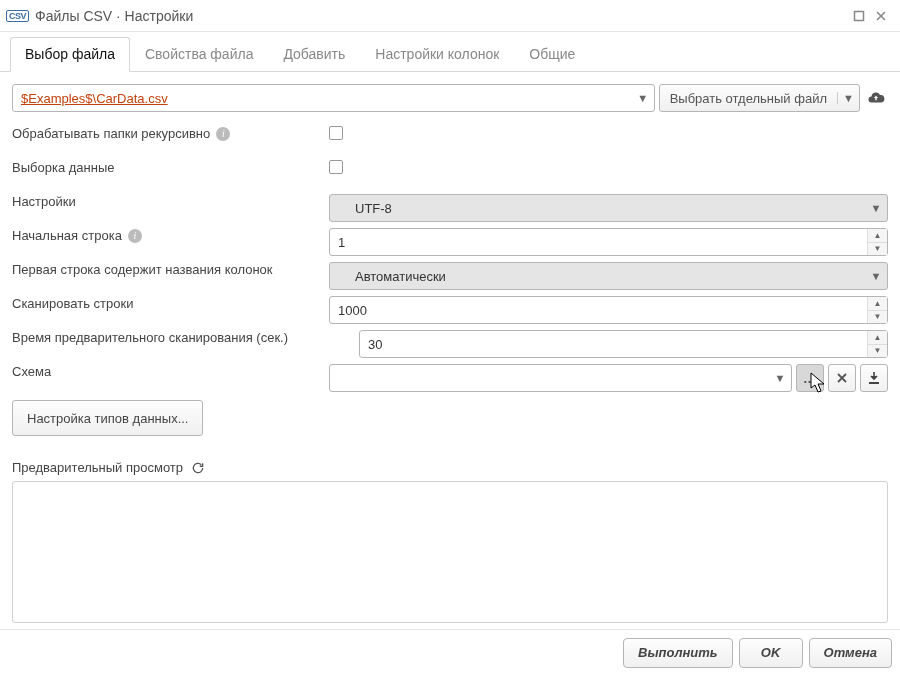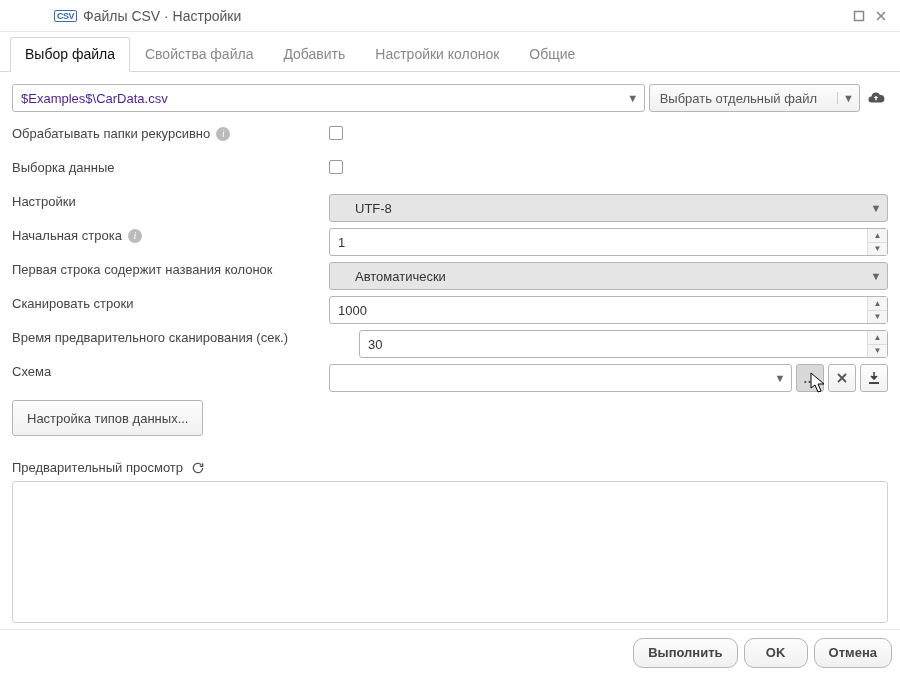--- a/index.html
+++ b/index.html
@@ -1,31 +1,31 @@
 <!DOCTYPE html>
 <html><head>
 <meta charset="utf-8">
 <style>
   * { box-sizing: border-box; }
   html, body { margin: 0; padding: 0; font-family: Arial, sans-serif; font-size: 13px; color: #333; background: #fff; width: 900px; height: 675px; overflow: hidden; }
   .window { width: 900px; height: 675px; display: flex; flex-direction: column; }
   .titlebar { height: 32px; display: flex; align-items: center; padding: 0 8px 0 6px; border-bottom: 1px solid #e5e5e5; }
-  .csv-badge { font-size: 9px; font-weight: bold; color: #3b6ea5; border: 1px solid #3b6ea5; border-radius: 2px; padding: 0 2px; margin-right: 6px; letter-spacing: -0.5px; margin-left: 48px; }
+  .csv-badge { font-size: 9px; font-weight: bold; color: #3b6ea5; border: 1px solid #3b6ea5; border-radius: 2px; padding: 0 2px; margin-right: 6px; letter-spacing: -0.5px; }
   .title-text { color: #555; font-size: 14px; }
   .title-spacer { flex: 1; }
   .titlebar-btn { width: 22px; height: 22px; display: flex; align-items: center; justify-content: center; color: #888; cursor: pointer; }
   .tabbar { display: flex; border-bottom: 1px solid #d7d7d7; padding-left: 10px; padding-top: 4px; gap: 0; }
   .tab { padding: 8px 14px 9px; color: #888; font-size: 14px; cursor: pointer; border: 1px solid transparent; position: relative; bottom: -1px; background: transparent; }
   .tab.active { color: #111; border: 1px solid #d7d7d7; border-bottom: 1px solid #fff; background: #fff; border-top-left-radius: 3px; border-top-right-radius: 3px; }
   .content { flex: 1; padding: 12px 12px 6px 12px; display: flex; flex-direction: column; overflow: hidden; }
   .file-row { display: flex; align-items: stretch; gap: 4px; margin-bottom: 14px; }
   .path-combo { flex: 1; display: flex; align-items: center; border: 1px solid #b5b5b5; border-radius: 3px; background: #fff; height: 28px; padding-left: 8px; }
-  .path-combo-text { flex: 1; color: #4c1d95; }
+  .path-combo-text { flex: 1; color: #c2410c; text-decoration: underline; }
   .caret { width: 22px; text-align: center; color: #666; font-size: 11px; }
-  .select-file-btn { display: flex; align-items: center; border: 1px solid #b5b5b5; border-radius: 3px; background: linear-gradient(#fdfdfd,#f0f0f0); height: 28px; gap: 10px; }
+  .select-file-btn { display: flex; align-items: center; border: 1px solid #b5b5b5; border-radius: 3px; background: linear-gradient(#fdfdfd,#f0f0f0); height: 28px; }
   .select-file-btn-label { padding: 0 10px; color: #555; }
   .select-file-btn-caret { border-left: 1px solid #ccc; width: 22px; text-align: center; color: #666; font-size: 11px; }
   .cloud-btn { width: 24px; display: flex; align-items: center; justify-content: center; color: #555; cursor: pointer; }
   .form { display: flex; flex-direction: column; gap: 6px; }
   .form-row { display: flex; align-items: flex-start; min-height: 28px; gap: 12px; }
   .form-label { width: 305px; display: flex; align-items: center; gap: 6px; color: #444; }
   .info-dot { width: 14px; height: 14px; border-radius: 50%; background: #bbb; color: #fff; font-size: 10px; line-height: 14px; text-align: center; font-style: italic; font-family: Georgia, serif; }
   .chk { width: 14px; height: 14px; border: 1px solid #999; border-radius: 2px; background: #fff; }
   .combo { flex: 1; display: flex; align-items: center; border: 1px solid #b5b5b5; border-radius: 3px; background: #e5e5e5; height: 28px; padding-left: 25px; }
   .combo-text { flex: 1; }
@@ -36,21 +36,21 @@
   .spin-up { border-bottom: 1px solid #ddd; }
   .schema-group { flex: 1; display: flex; gap: 4px; align-items: stretch; }
   .schema-combo { flex: 1; display: flex; align-items: center; border: 1px solid #b5b5b5; border-radius: 3px; height: 28px; padding-left: 8px; }
   .icon-btn { width: 28px; height: 28px; border: 1px solid #b5b5b5; border-radius: 3px; display: flex; align-items: center; justify-content: center; background: linear-gradient(#fdfdfd,#f1f1f1); cursor: pointer; color: #555; }
   .icon-btn.pressed { background: #d8d8d8; }
   .types-btn { align-self: flex-start; margin-top: 8px; margin-bottom: 24px; height: 36px; border: 1px solid #b5b5b5; border-radius: 3px; background: linear-gradient(#fdfdfd,#f0f0f0); padding: 0 14px; color: #444; cursor: pointer; display: flex; align-items: center; }
   .preview-label-row { display: flex; align-items: center; gap: 8px; margin-bottom: 6px; color: #444; }
   .refresh-icon { color: #555; cursor: pointer; }
   .preview-area { flex: 1; border: 1px solid #d0d0d0; border-radius: 3px; background: #fff; min-height: 140px; }
   .footer { border-top: 1px solid #e5e5e5; height: 46px; display: flex; align-items: center; justify-content: flex-end; padding: 0 8px; gap: 6px; }
-  .footer-btn { height: 30px; min-width: 64px; padding: 0 14px; border: 1px solid #b5b5b5; border-radius: 10px; background: linear-gradient(#fdfdfd,#f0f0f0); color: #444; cursor: pointer; display: flex; align-items: center; justify-content: center; font-weight: bold; }
+  .footer-btn { height: 30px; min-width: 64px; padding: 0 14px; border: 1px solid #b5b5b5; border-radius: 4px; background: linear-gradient(#fdfdfd,#f0f0f0); color: #444; cursor: pointer; display: flex; align-items: center; justify-content: center; font-weight: bold; font-style: italic; }
   .cursor { position: absolute; left: 810px; top: 372px; pointer-events: none; }
   svg { display: block; }
 </style>
 </head>
 <body>
 
 <div class="window">
   <div class="titlebar">
     <span class="csv-badge">CSV</span>
     <span class="title-text">Файлы CSV · Настройки</span>

